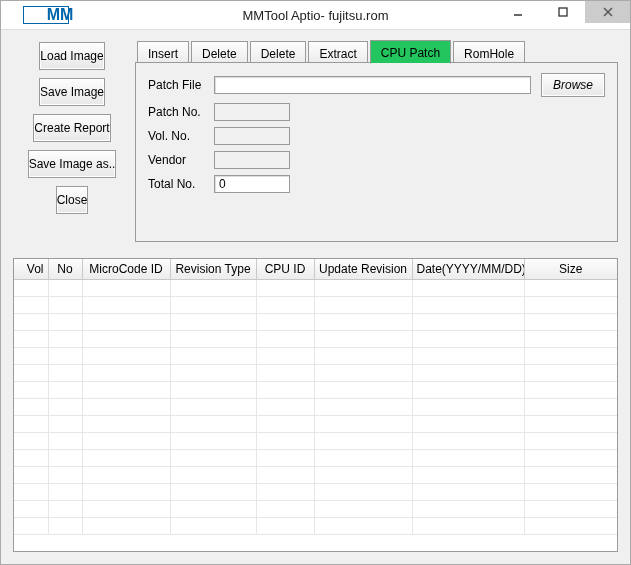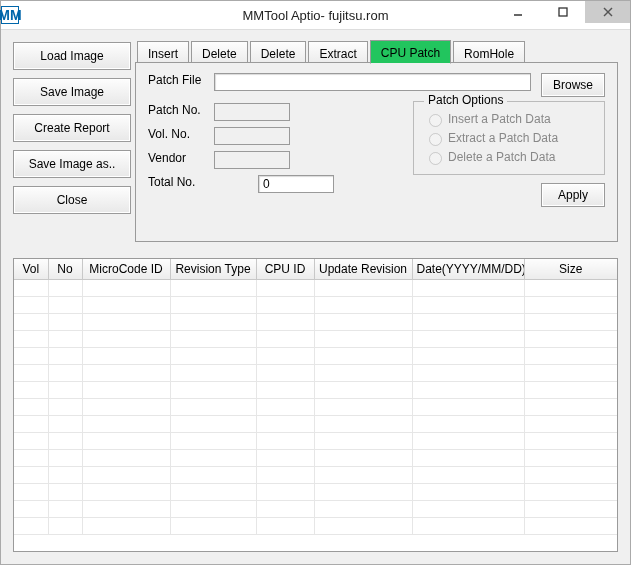--- a/index.html
+++ b/index.html
@@ -22,24 +22,24 @@
   .titlebar {
     height: 28px;
     background: linear-gradient(#fff,#fff);
     display: flex;
     align-items: center;
     position: relative;
     border-bottom: 1px solid #ddd;
     font-size: 13px;
   }
   .titlebar .appicon {
-    margin-left: 0;
+    margin-left: 22px;
     width: 16px; height: 16px;
     display:inline-flex; align-items:center; justify-content:center;
-    font-size:14px; font-weight:bold; color:#06a; border:1px solid #06a;
+    font-size:16px; font-weight:bold; color:#06a; border:1px solid #06a;padding-left:28px;
   }
   .titlebar .title {
     position:absolute; left:0; right:0;
     text-align:center;
     pointer-events:none;
     color:#222;
   }
   .winbtns { position:absolute; right:0; top:0; display:flex; height:22px; }
   .winbtn {
     width:45px; height:22px;
@@ -59,20 +59,21 @@
     flex-direction:column;
   }
 
   .top-area { display:flex; }
   .left-buttons {
     width:118px;
     display:flex; flex-direction:column;
     gap:8px;
     padding-top:2px;
     margin-right:4px;
+    align-items:center;
   }
   .btn {
     height:26px;
     background:linear-gradient(#fdfdfd,#e8e8e8);
     border:1px solid #9a9a9a;
     font-size:12px;
     text-align:center;
     display:flex; align-items:center; justify-content:center;
     box-shadow: inset 0 0 0 1px #fff;
   }
@@ -100,33 +101,33 @@
   }
   .tabbody {
     border:1px solid #9a9a9a;
     background:#f0f0f0;
     padding:10px 12px 14px 12px;
     position:relative;
     min-height:180px;
     box-sizing:border-box;
   }
 
-  .form-row { display:flex; align-items:flex-start; margin-bottom:6px; }
+  .form-row { display:flex; align-items:center; margin-bottom:6px; }
   .form-row label { width:66px; }
   .txt {
     border:1px solid #9a9a9a; background:#fff;
     height:18px; box-sizing:border-box;
     padding:0 4px; font-size:12px;
     box-shadow: inset 1px 1px 1px rgba(0,0,0,0.15);
   }
   .txt.disabled { background:#f0f0f0; box-shadow:none; }
   .txt.tiny { width:76px; }
 
   .patchfile-row .txt { flex:1; margin-right:10px; background:#fff; }
-  .browse-btn { width:62px; height:22px; }
+  .browse-btn { width:62px; height:22px;font-style:italic; }
 
   .fieldset {
     border:1px solid #bbb;
     padding:6px 10px 6px 10px;
     position:relative;
     margin-top:-2px;
   }
   .fieldset .legend {
     position:absolute; top:-9px; left:10px;
     background:#f0f0f0; padding:0 4px;
@@ -165,21 +166,21 @@
     box-sizing:border-box;
     white-space:nowrap;
     overflow:hidden;
   }
   tbody td {
     border-right:1px solid #e6e6e6;
     border-bottom:1px solid #e6e6e6;
     height:17px;
     box-sizing:border-box;
   }
-  thead th:first-child { border-left:none; }
+  thead th:first-child { border-left:none;text-align:right; }
   thead th:last-child { border-right:none; }
   tbody td:last-child { border-right:none; }
   .tbody-scroll { flex:1; overflow:hidden; }
 
 </style>
 </head>
 <body>
 
 <div class="window">
   <div class="titlebar">
@@ -239,46 +240,26 @@
                 <input class="txt tiny disabled" type="text" disabled="" value="" style="">
               </div>
               <div class="form-row">
                 <label>Vol. No.</label>
                 <input class="txt tiny disabled" type="text" disabled="" value="" style="">
               </div>
               <div class="form-row">
                 <label>Vendor</label>
                 <input class="txt tiny disabled" type="text" disabled="" value="" style="">
               </div>
-              <div class="form-row" style="gap:44px;">
+              <div class="form-row" style="">
                 <label>Total No.</label>
                 <input class="txt tiny" type="text" readonly="" value="0" style="">
               </div>
             </div>
 
-            <div class="right-box">
-              <div class="fieldset" style="width:170px;">
-                <div class="legend">Patch Options</div>
-                <div class="radio-row">
-                  <input type="radio" disabled="" style="">
-                  <span>Insert a Patch Data</span>
-                </div>
-                <div class="radio-row">
-                  <input type="radio" disabled="" style="">
-                  <span>Extract a Patch Data</span>
-                </div>
-                <div class="radio-row">
-                  <input type="radio" disabled="" style="">
-                  <span>Delete a Patch Data</span>
-                </div>
-              </div>
-              <div class="apply-row">
-                <div class="btn small">Apply</div>
-              </div>
-            </div>
           </div>
 
         </div>
       </div>
     </div>
 
     <div class="tablewrap">
       <table>
         <colgroup>
           <col style="width:34px">

